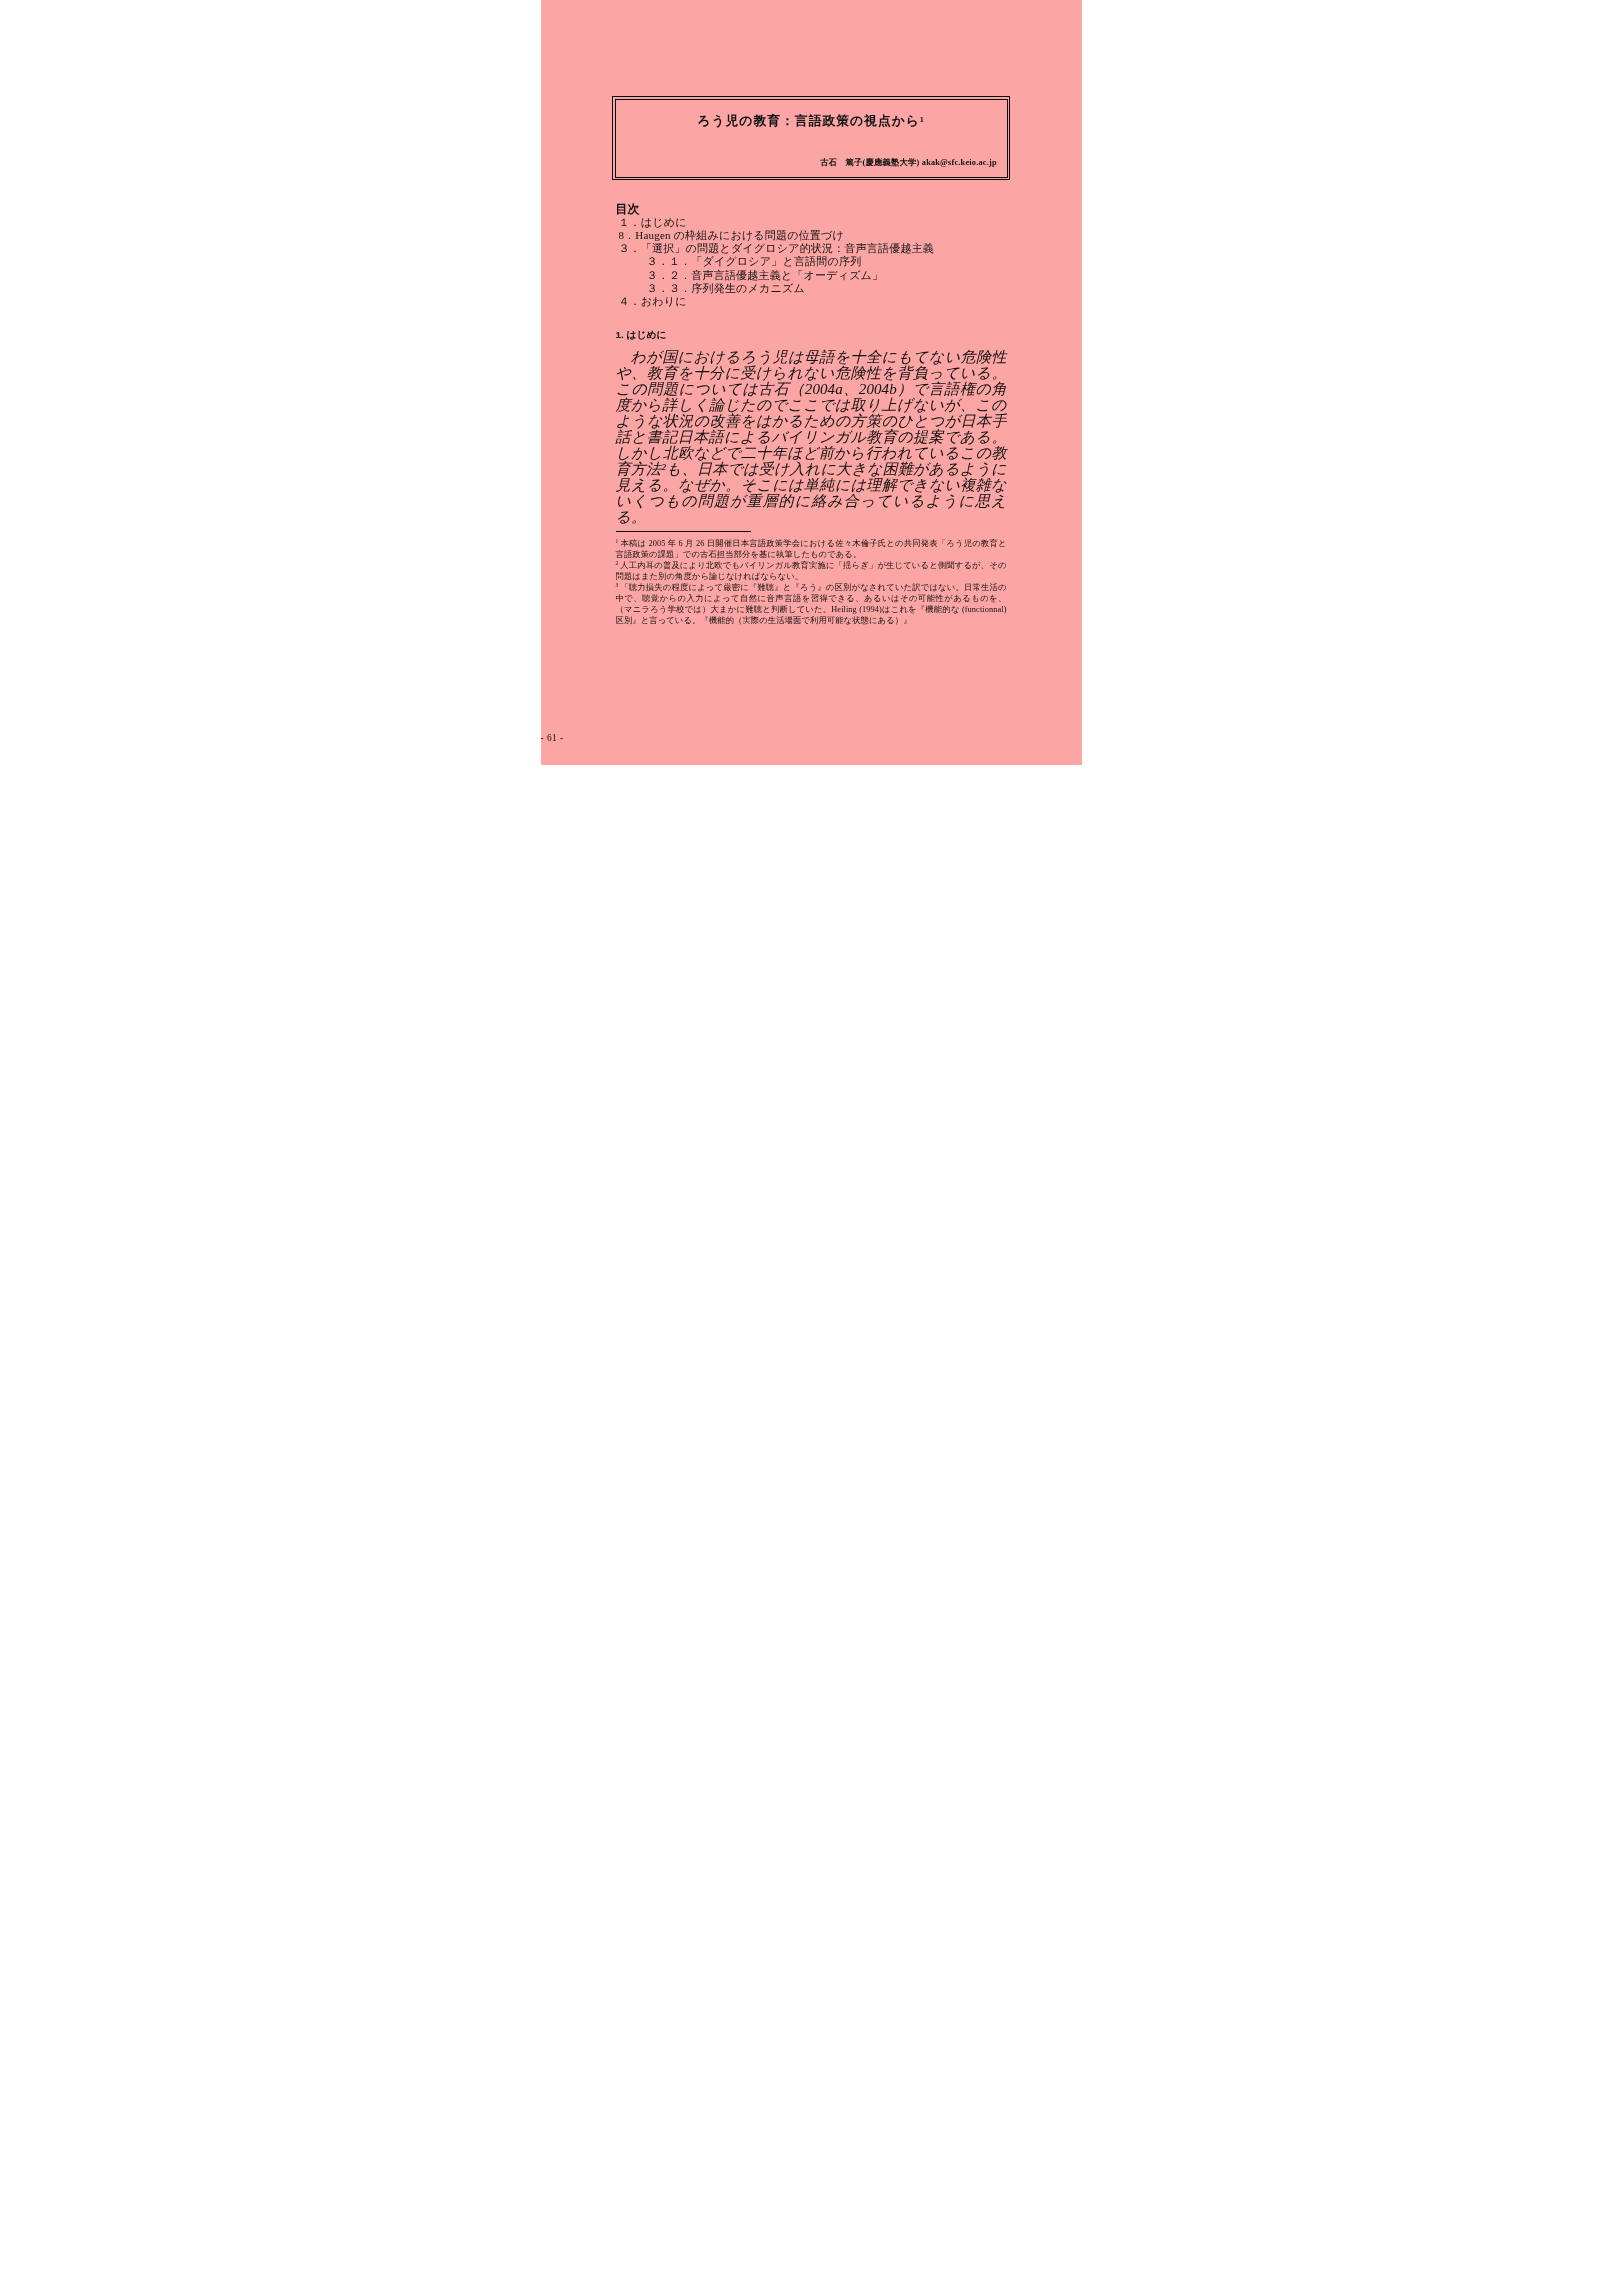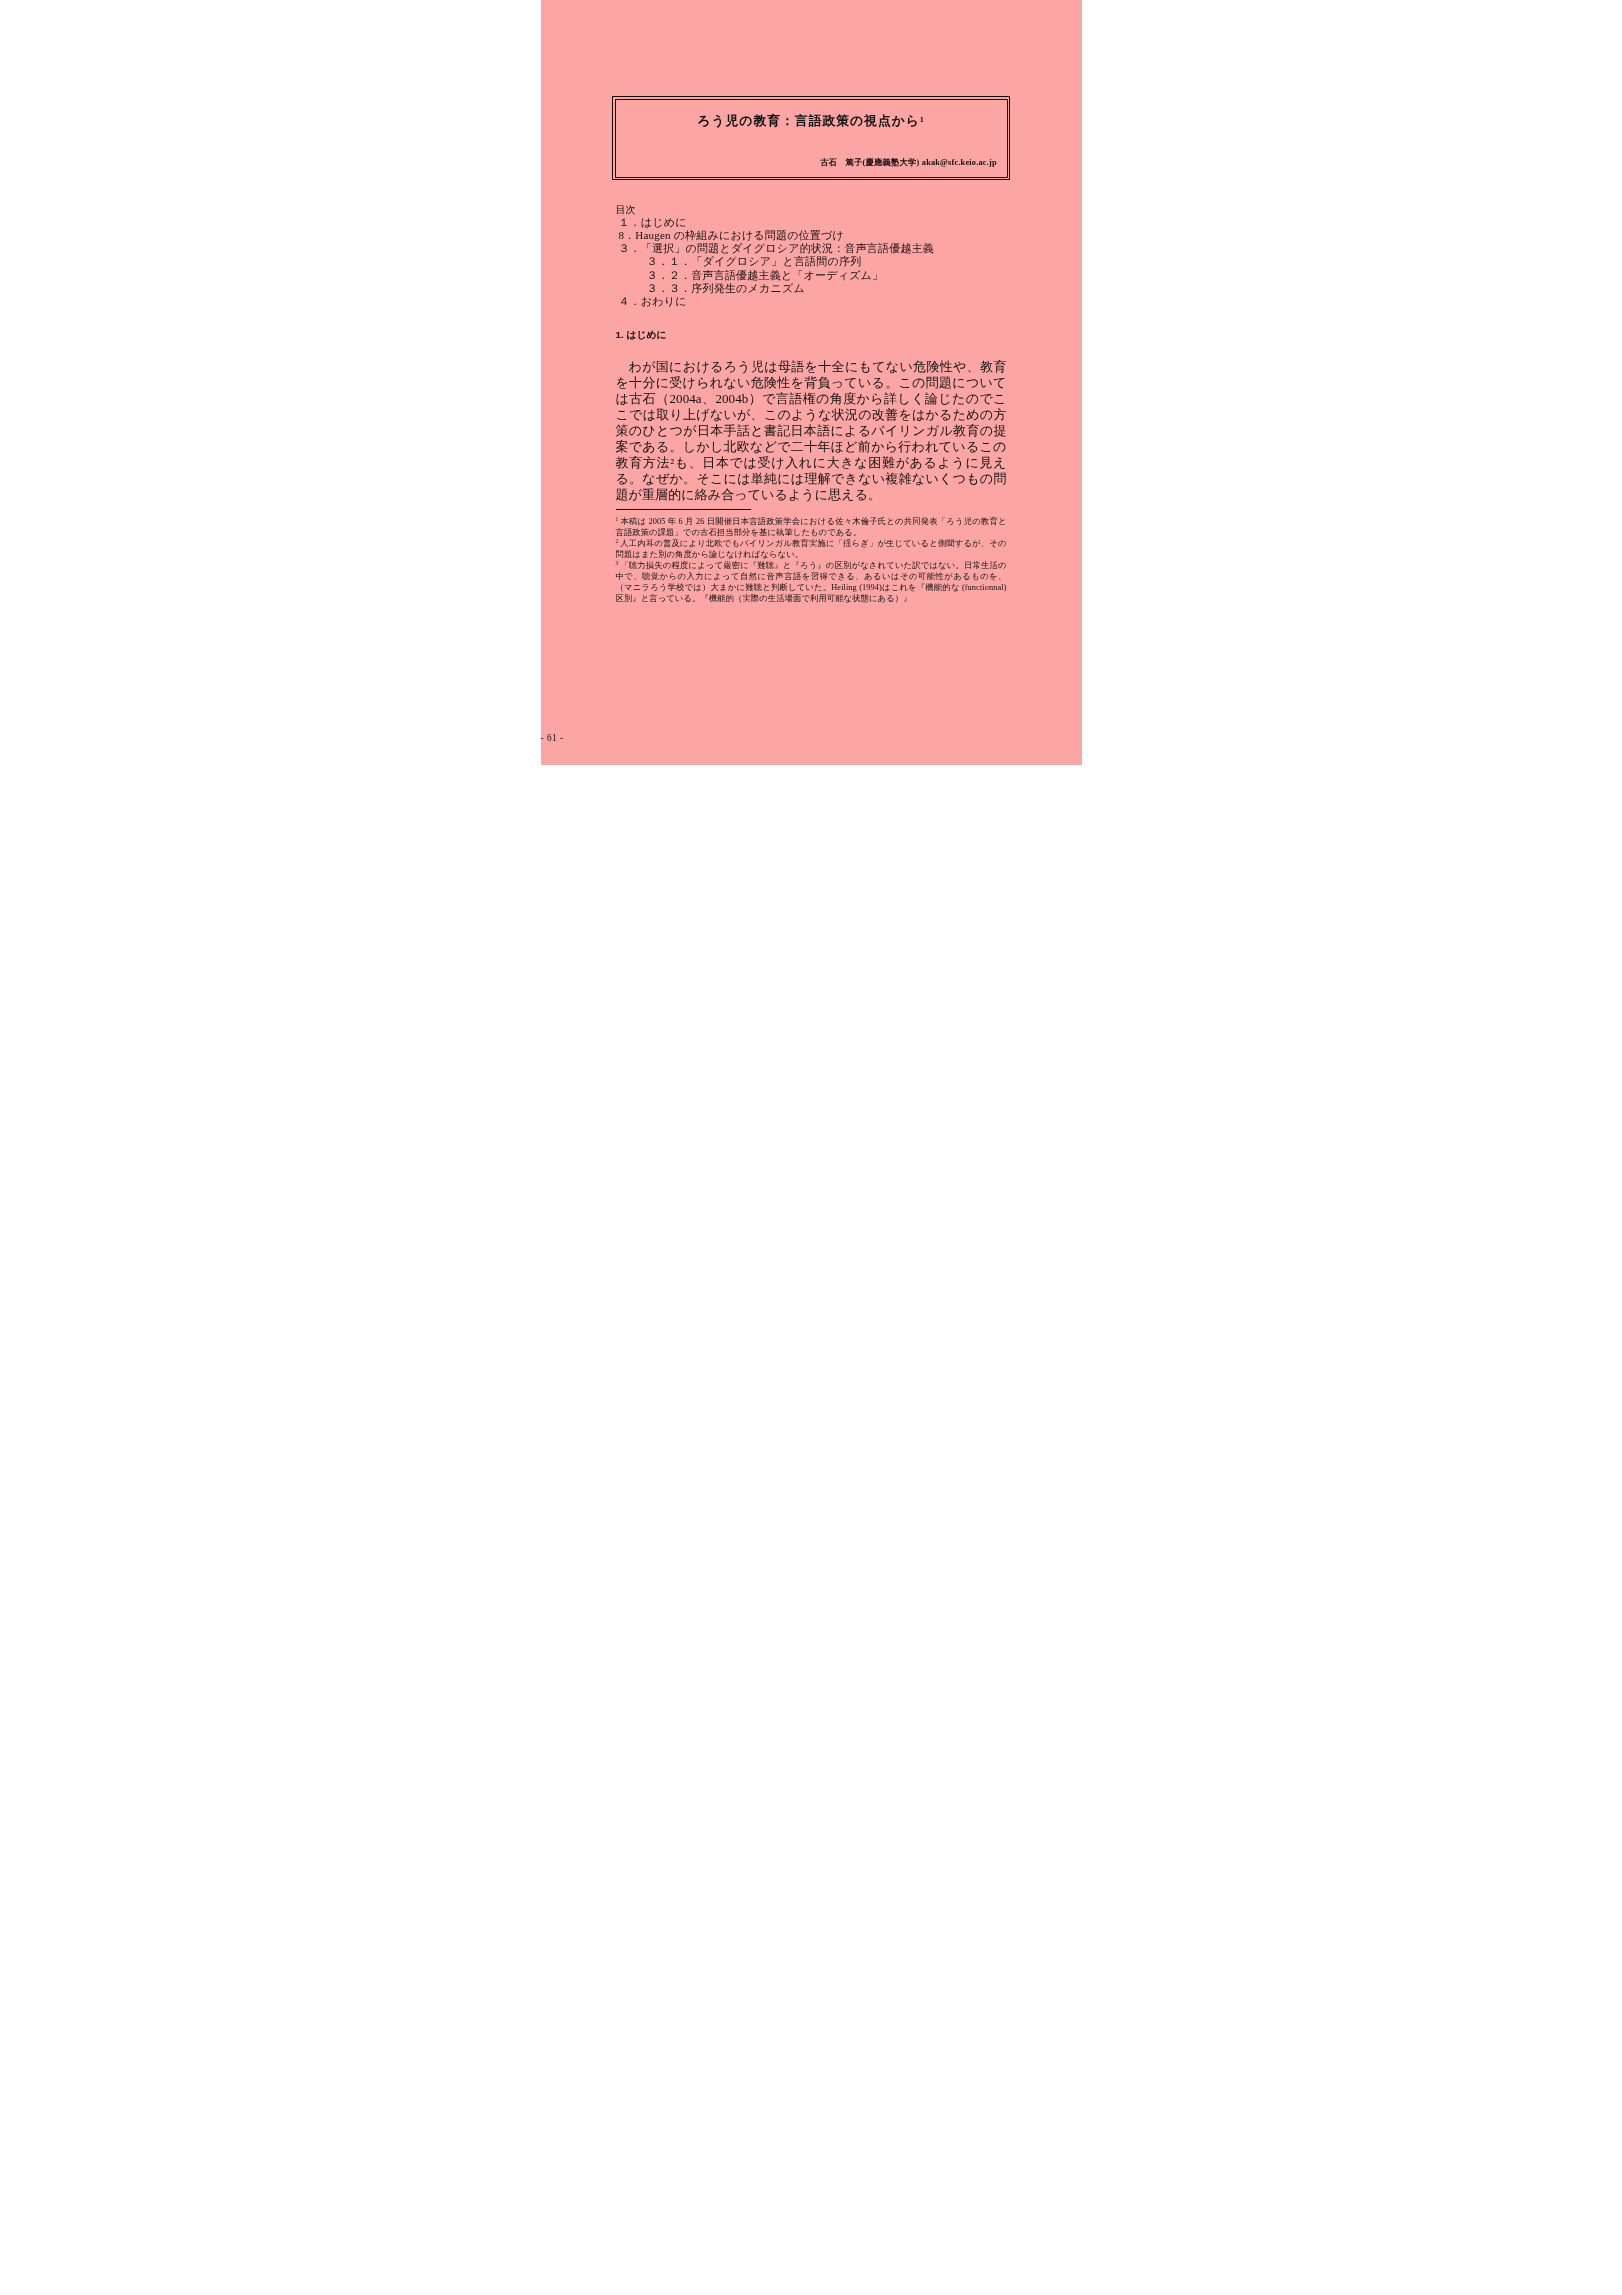--- a/index.html
+++ b/index.html
@@ -44,22 +44,22 @@
     font-size: 8.3px;
     font-weight: bold;
     letter-spacing: 0.2px;
     line-height: 10.8px;
   }
 
   
   .toc { margin-top: 22.6px; }
   .toc-heading {
     font-family: "Liberation Sans", "DejaVu Sans", sans-serif;
-    font-weight: normal;
-    font-size: 10px;
+    font-weight: bold;
+    font-size: 12px;
     line-height: 13.2px;
   }
   .toc-item {
     font-size: 11px;
     line-height: 13.2px;
     padding-left: 2.9px;
     letter-spacing: 0.2px;
     white-space: nowrap;
   }
   .toc-item.sub { padding-left: 31px; }
@@ -67,26 +67,27 @@
   
   .body-section { margin-top: 19.6px; }
   .section-heading {
     font-family: "Liberation Sans", "DejaVu Sans", sans-serif;
     font-weight: bold;
     font-size: 9.8px;
     line-height: 14.7px;
     margin-bottom: 2.9px;
   }
   .para {
-    font-size: 13px;
+    font-size: 15px;
     line-height: 16px;
     text-align: justify;
     text-indent: 1em;
-    margin-top: 16px;
+    margin-top: 6px;
     letter-spacing: 0.1px;
+    font-style: italic;
   }
 
   
   .footnotes { margin-top: 6.9px; }
   .fn-rule {
     width: 135px;
     border-top: 1px solid #0a0a0a;
     margin-bottom: 5.9px;
   }
   .footnote {

